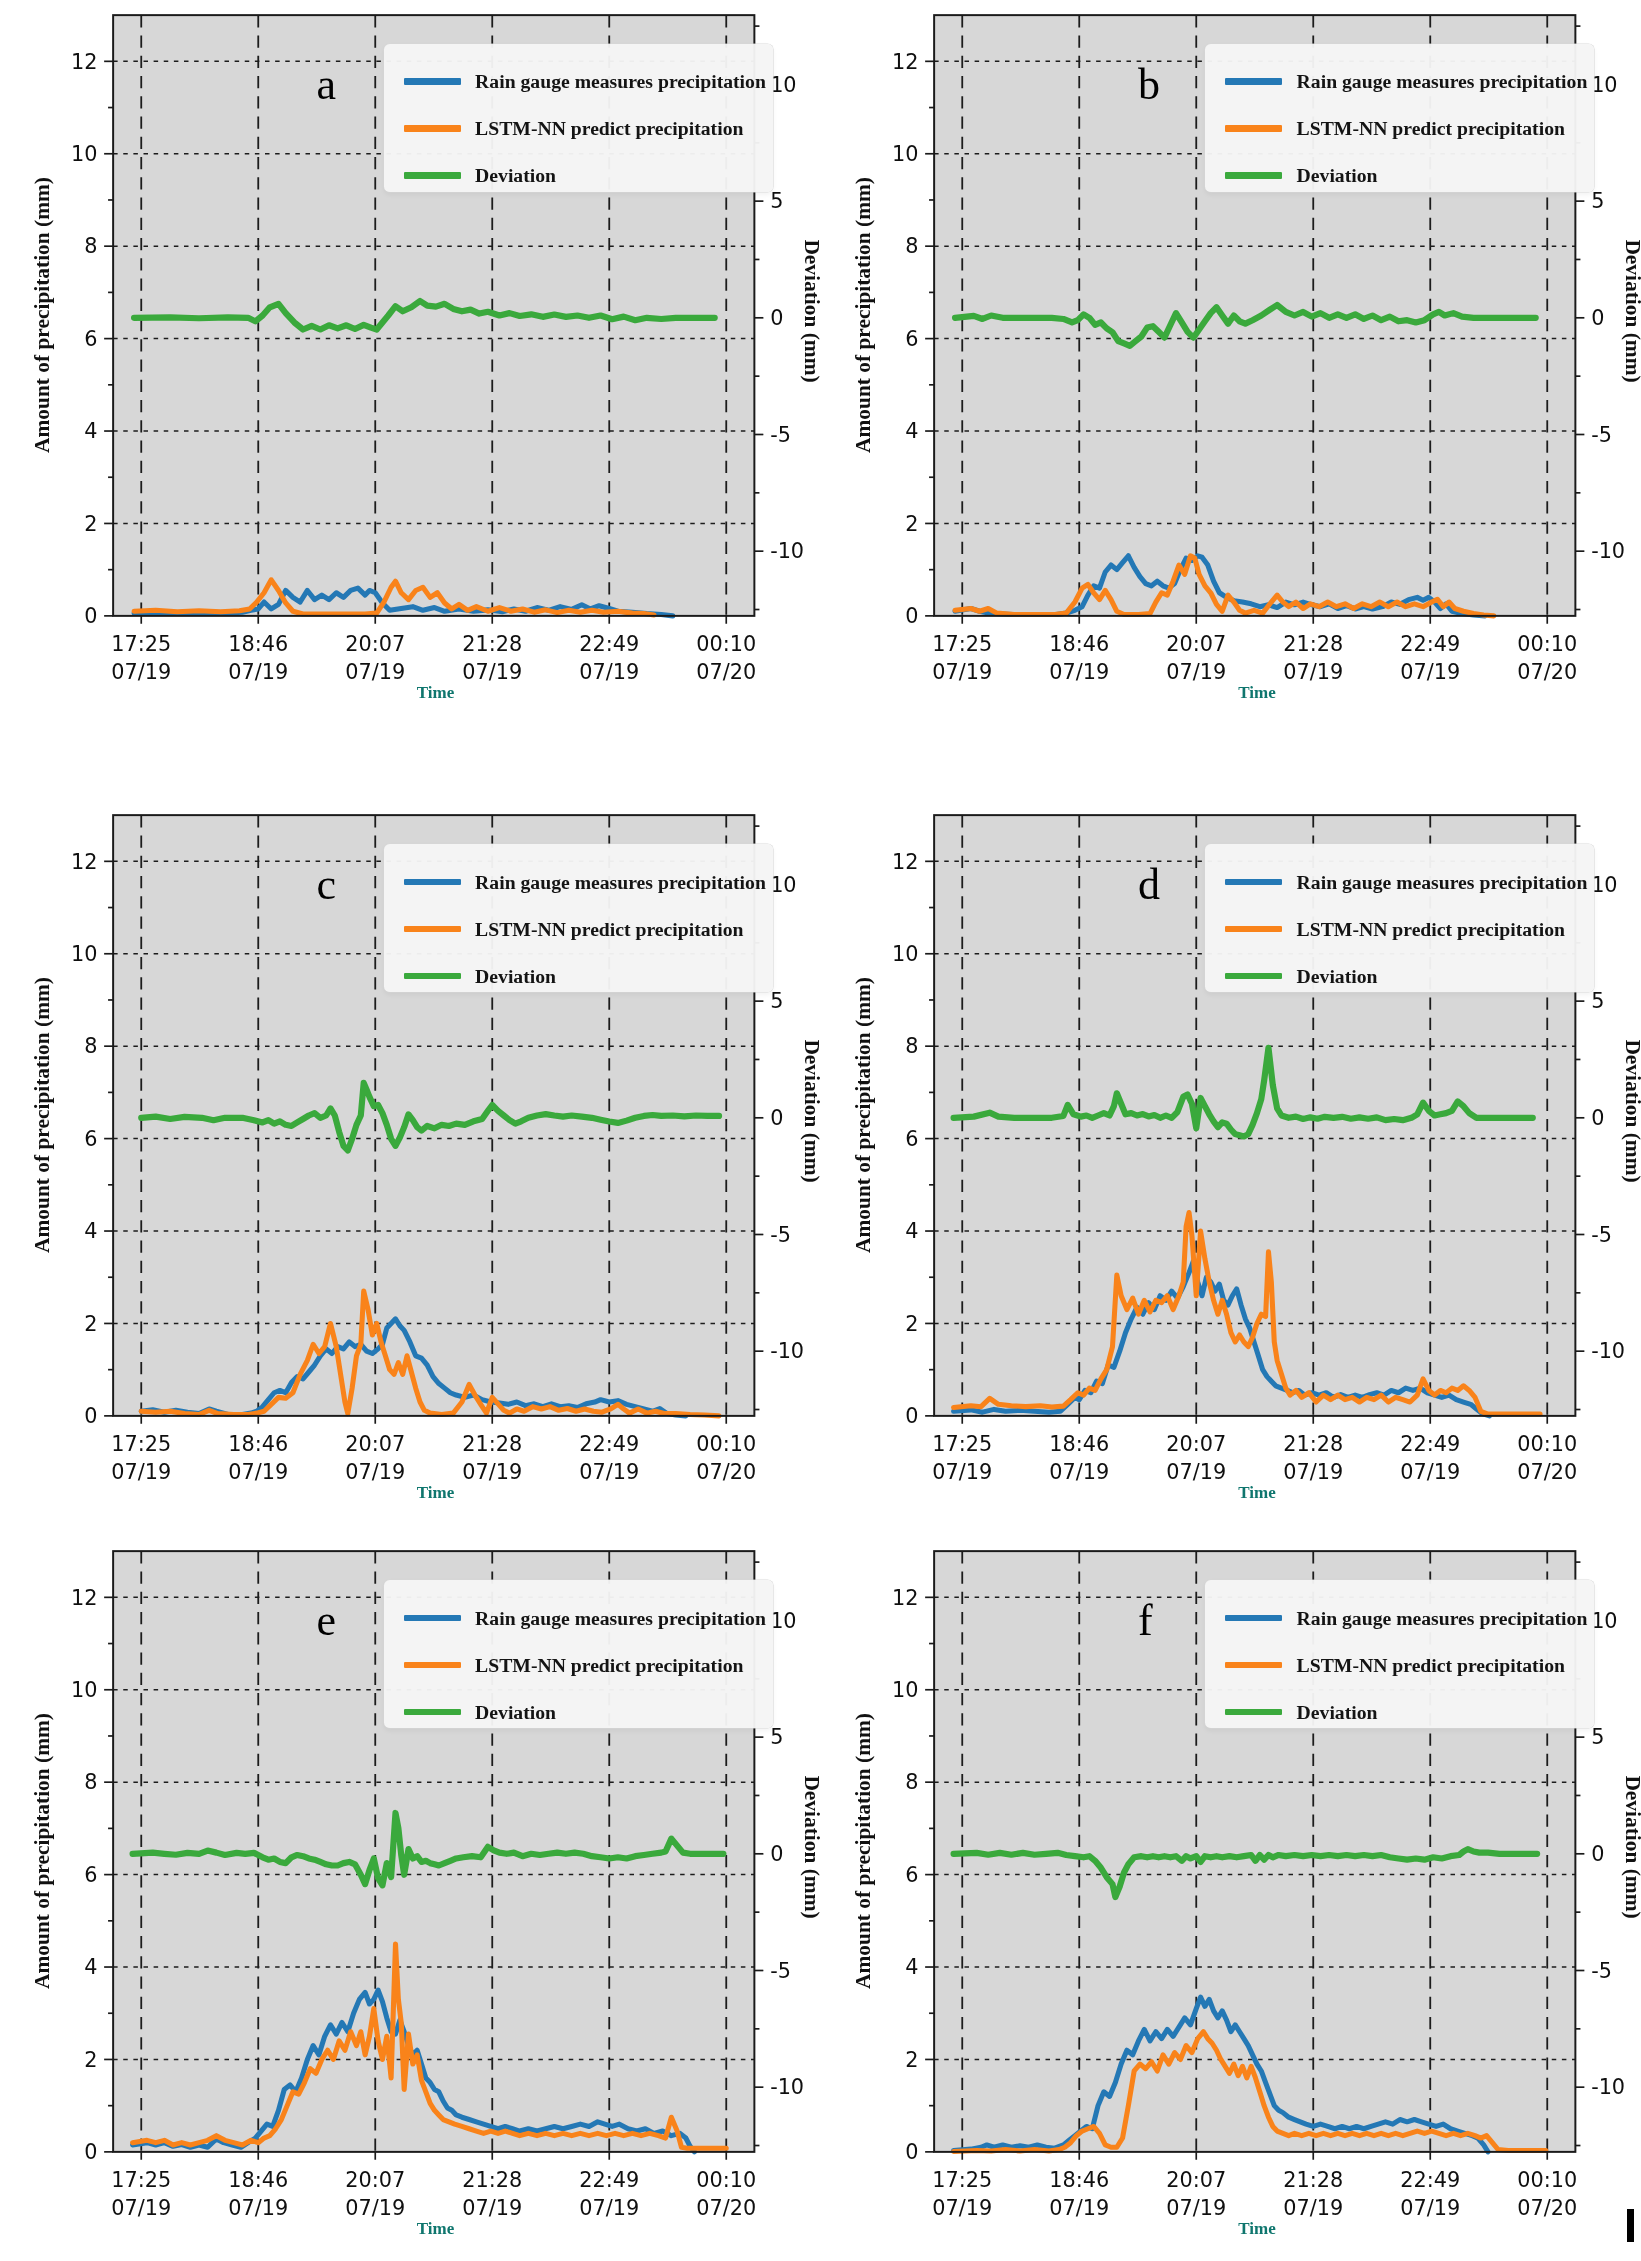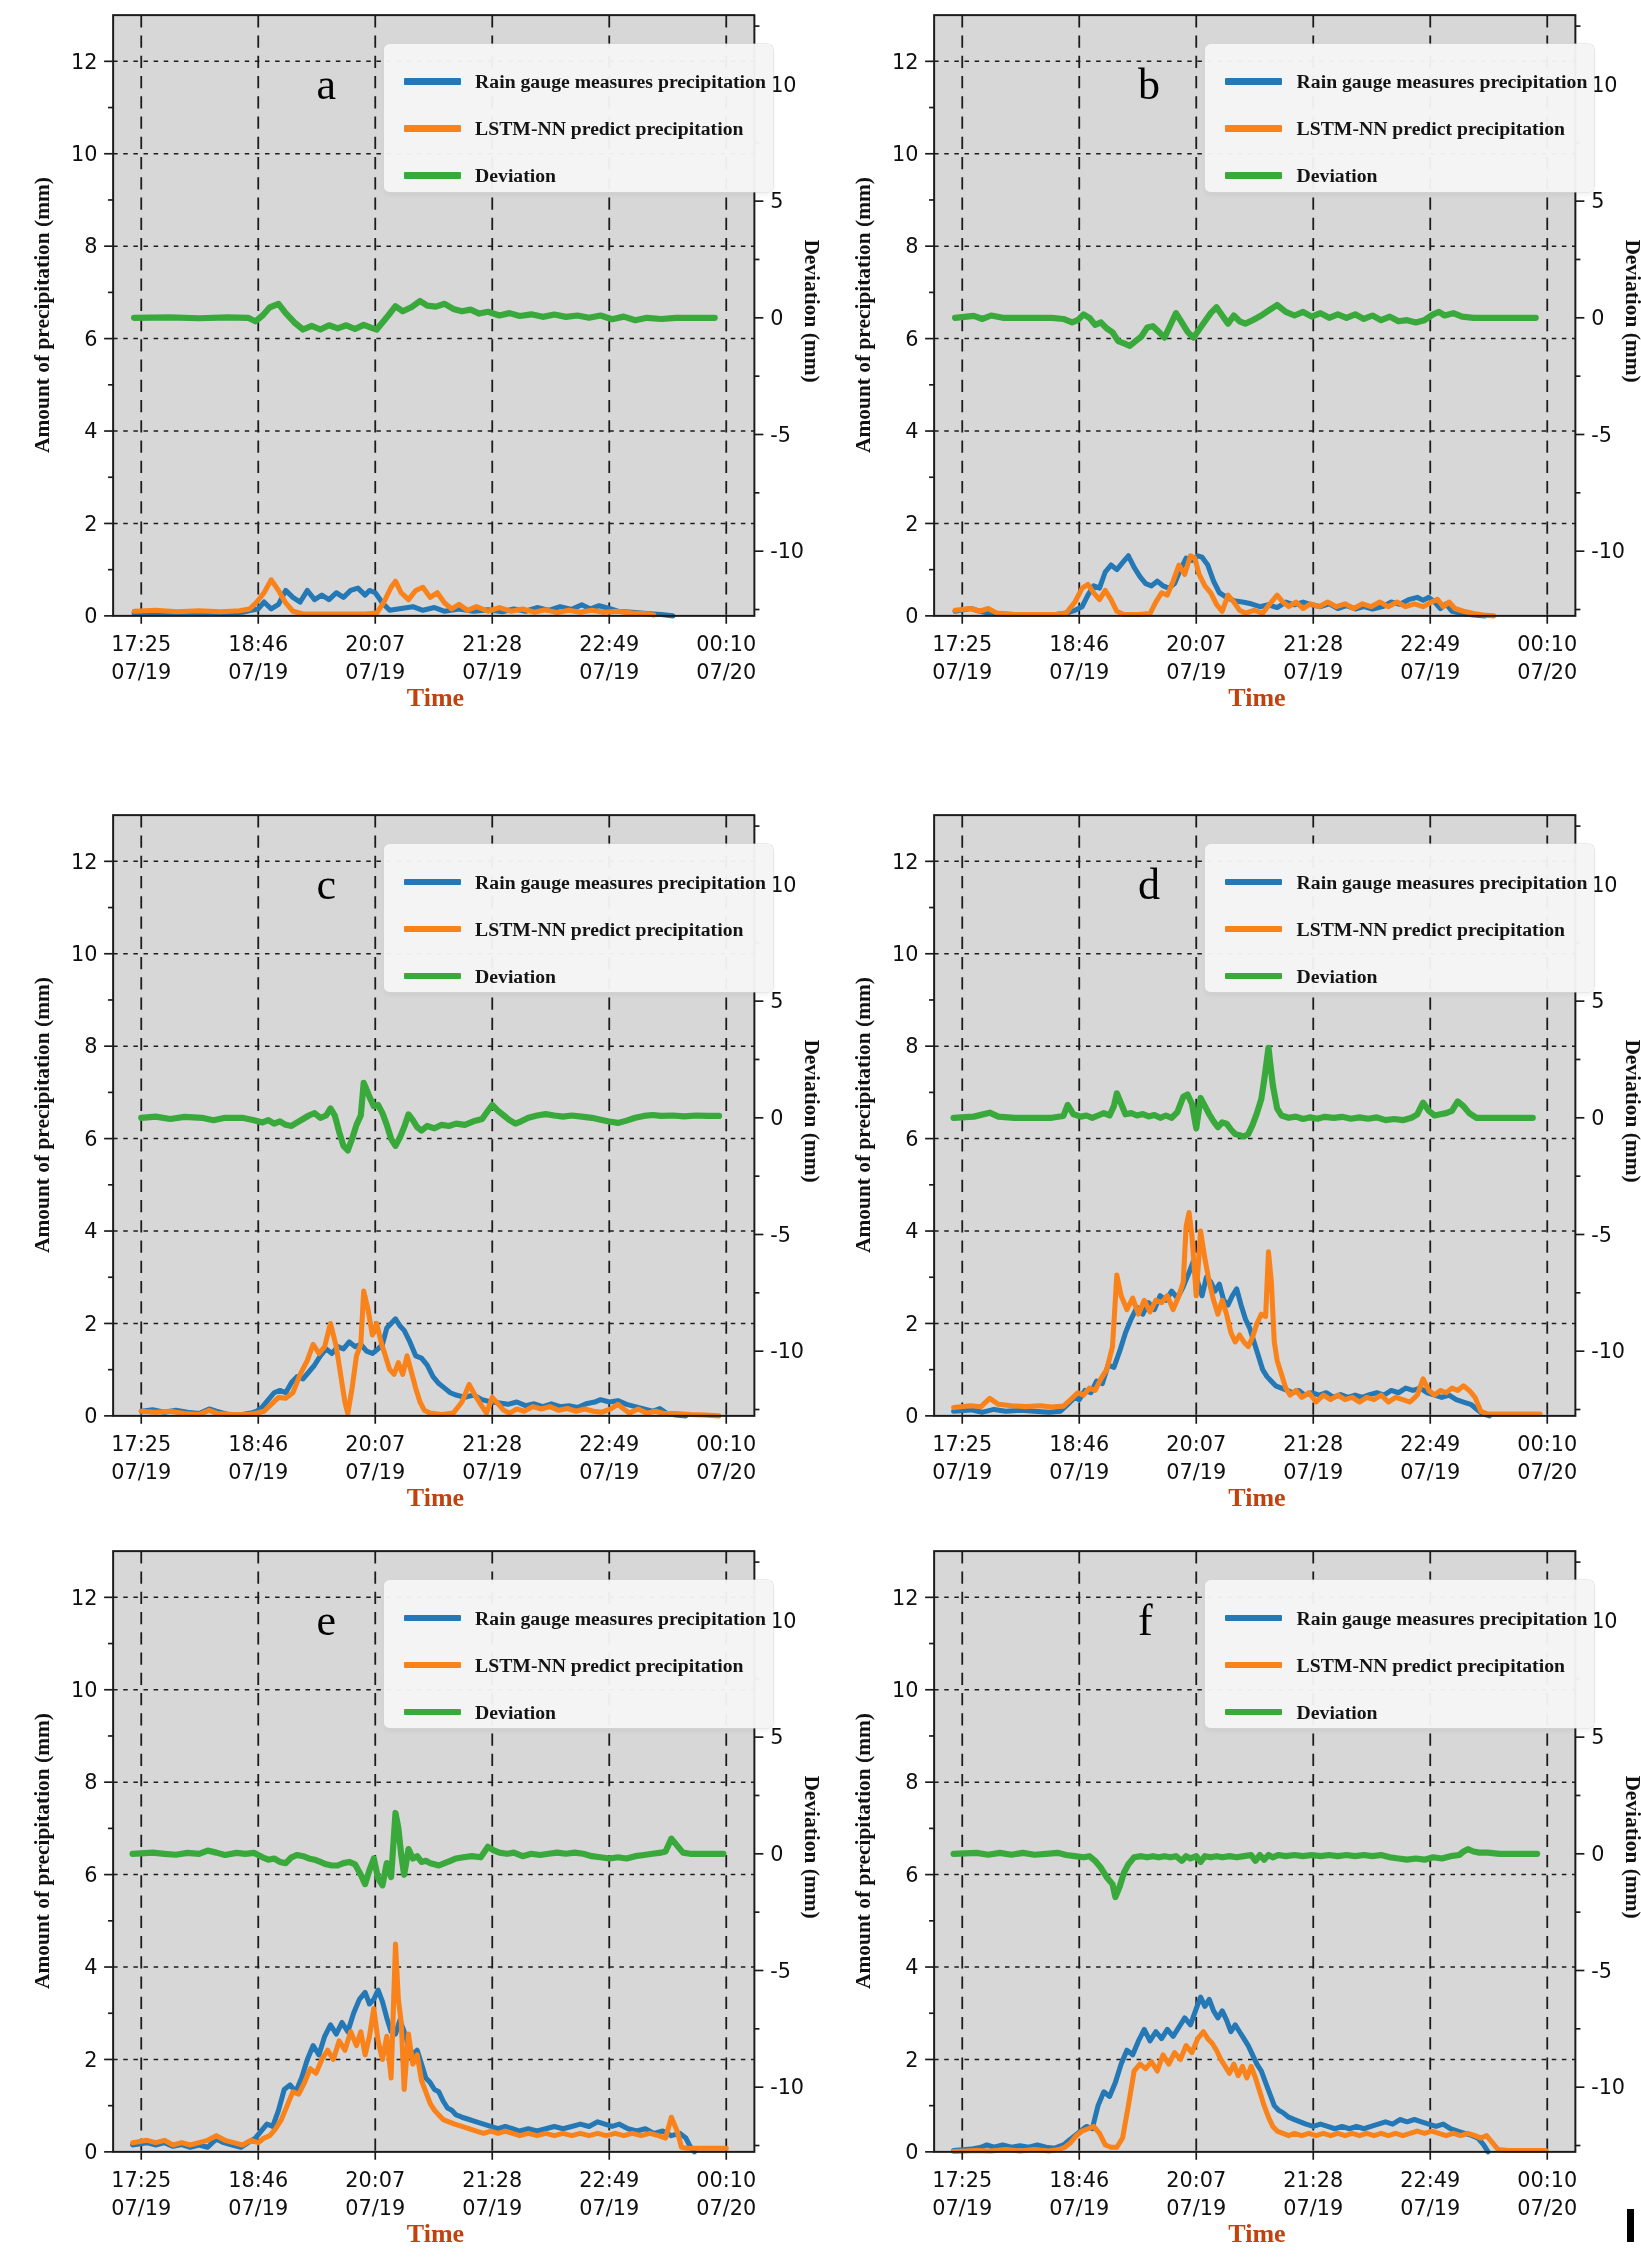--- a/index.html
+++ b/index.html
@@ -6,21 +6,21 @@
   body{width:1642px;height:2261px;background:#ffffff;position:relative;overflow:hidden;
        font-family:"Liberation Serif",serif;}
   .panel{position:absolute;width:799px;height:720px;}
   .panel svg{position:absolute;left:0;top:0;}
   .num{font-family:"DejaVu Sans",sans-serif;font-size:37px;fill:#0f0f0f;}
   .ylab{position:absolute;font-family:"Liberation Serif",serif;font-weight:bold;font-size:21.4px;
         color:#111;white-space:nowrap;}
   .ylab.left{left:19px;top:310px;transform:translate(-50%,-50%) rotate(-90deg);}
   .ylab.right{left:788px;top:306px;transform:translate(-50%,-50%) rotate(90deg);}
   .xlab{position:absolute;left:413px;top:678px;transform:translateX(-50%);
-        font-family:"Liberation Serif",serif;font-weight:bold;font-size:26px;color:#c2410c;}
+        font-family:"Liberation Serif",serif;font-weight:bold;font-size:17px;color:#0f766e;}
   .letter{position:absolute;left:294px;top:58px;font-family:"Liberation Serif",serif;
           font-size:44px;color:#000;line-height:1;}
   .legend{position:absolute;left:337px;top:39px;width:389px;height:148px;
           background:rgba(245,245,245,0.96);border-radius:5.6px;
           box-shadow:0 0 0 0.6px rgba(214,214,214,0.9),0 2.2px 5.6px rgba(0,0,0,0.05);
           padding:14.6px 0 0 20px;box-sizing:border-box;margin-left:24px;}
   .lrow{display:flex;align-items:center;height:47px;}
   .sw{width:57px;height:6.7px;border-radius:1.1px;margin-right:14.6px;flex:0 0 auto;}
   .ltext{font-family:"Liberation Serif",serif;font-weight:bold;font-size:19.7px;color:#141414;
          white-space:nowrap;}

